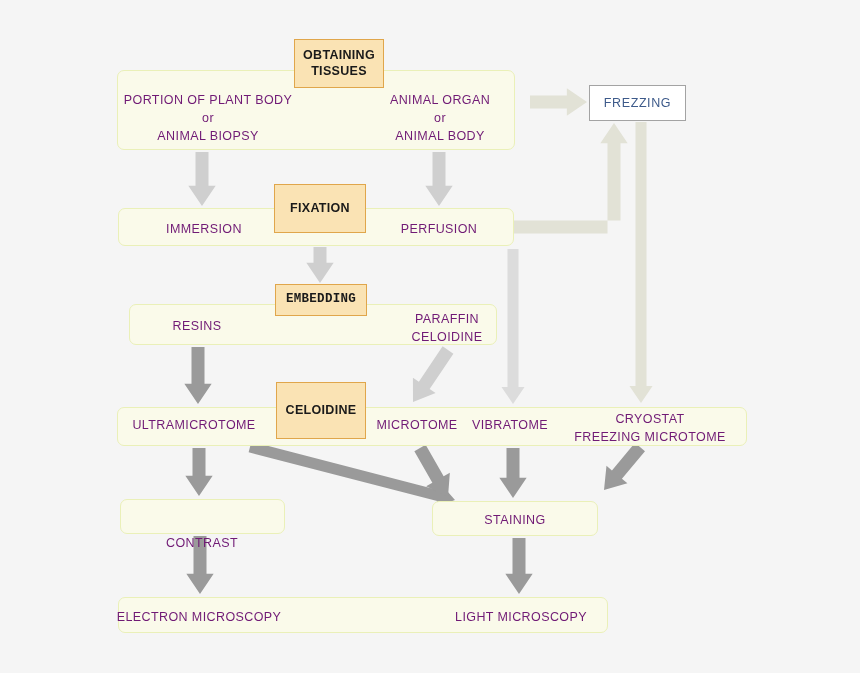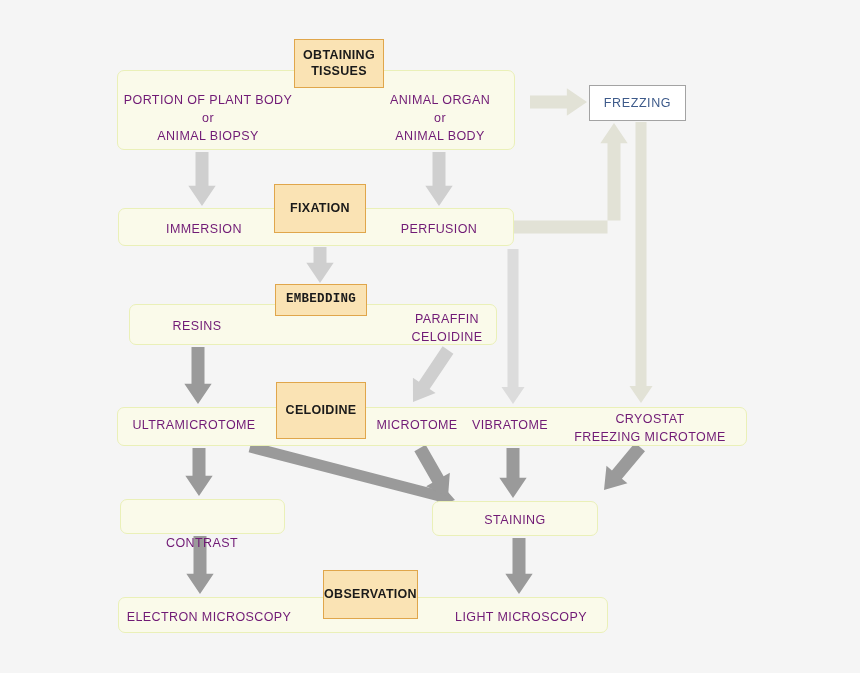--- a/index.html
+++ b/index.html
@@ -116,25 +116,24 @@
   <div class="node-label" style="left: 197px; top: 317px;">RESINS</div>
   <div class="node-label" style="left: 447px; top: 310px;">PARAFFIN
 CELOIDINE</div>
   <div class="node-label" style="left: 194px; top: 416px;">ULTRAMICROTOME</div>
   <div class="node-label" style="left: 417px; top: 416px;">MICROTOME</div>
   <div class="node-label" style="left: 510px; top: 416px;">VIBRATOME</div>
   <div class="node-label" style="left: 650px; top: 410px;">CRYOSTAT
 FREEZING MICROTOME</div>
   <div class="node-label" style="left: 202px; top: 534px;">CONTRAST</div>
   <div class="node-label" style="left: 515px; top: 511px;">STAINING</div>
-  <div class="node-label" style="left: 209px; top: 608px;">ELECTRON MICROSCOPY</div>
+  <div class="node-label" style="left: 199px; top: 608px;">ELECTRON MICROSCOPY</div>
   <div class="node-label" style="left: 521px; top: 608px;">LIGHT MICROSCOPY</div>
 
   <div class="plain-box" style="left: 589px; top: 85px; width: 97px; height: 36px;">FREZZING</div>
 
   <div class="stage-box" style="left: 274px; top: 184px; width: 92px; height: 49px;">FIXATION</div>
   <div class="stage-box" style="left: 294px; top: 39px; width: 90px; height: 49px;">OBTAINING
 TISSUES</div>
   <div class="stage-box" style="left: 275px; top: 284px; width: 92px; height: 32px; font-family: Liberation Mono, monospace;">EMBEDDING</div>
   <div class="stage-box" style="left: 276px; top: 382px; width: 90px; height: 57px;">CELOIDINE</div>
-  <div class="stage-box" style="left: 323px; top: 570px; width: 95px; height: 49px;">OBSERVATION</div>
 
 </div>
 
 </body></html>

